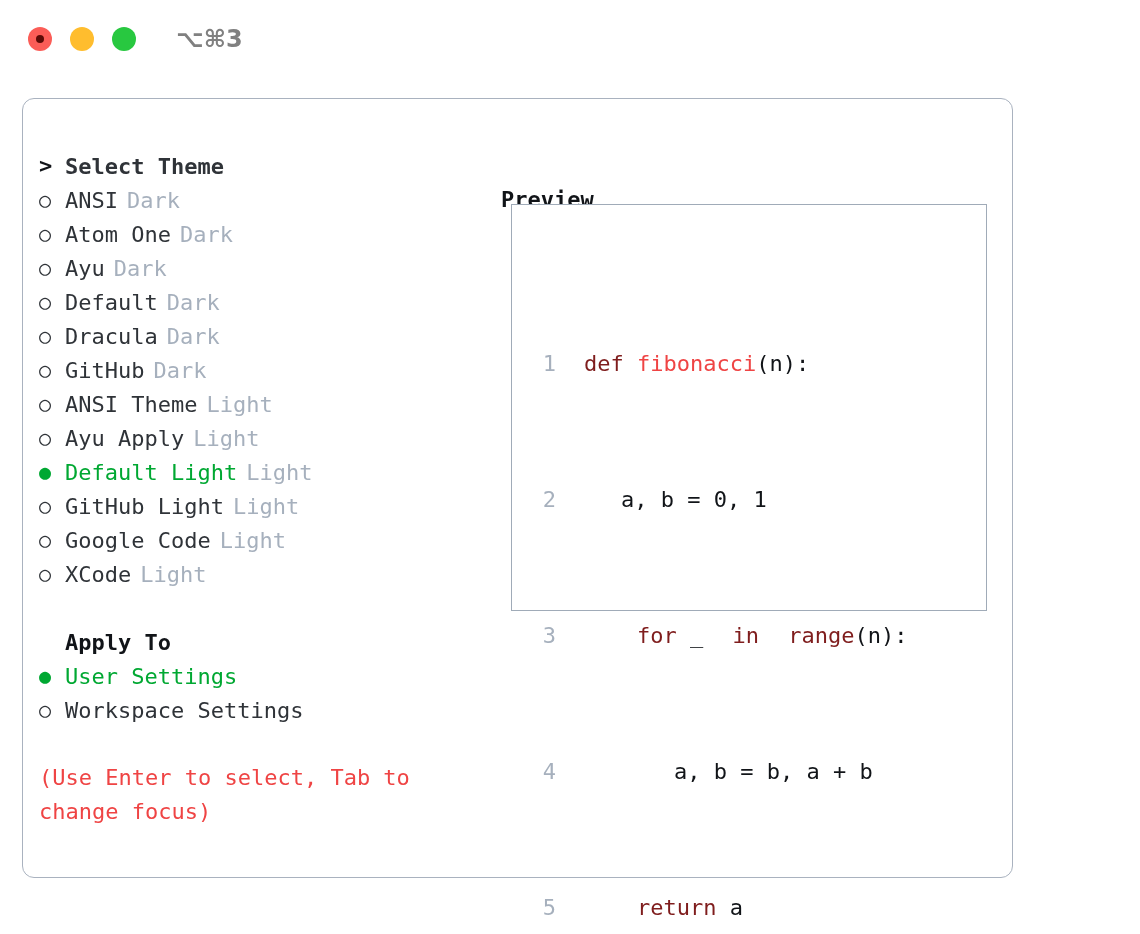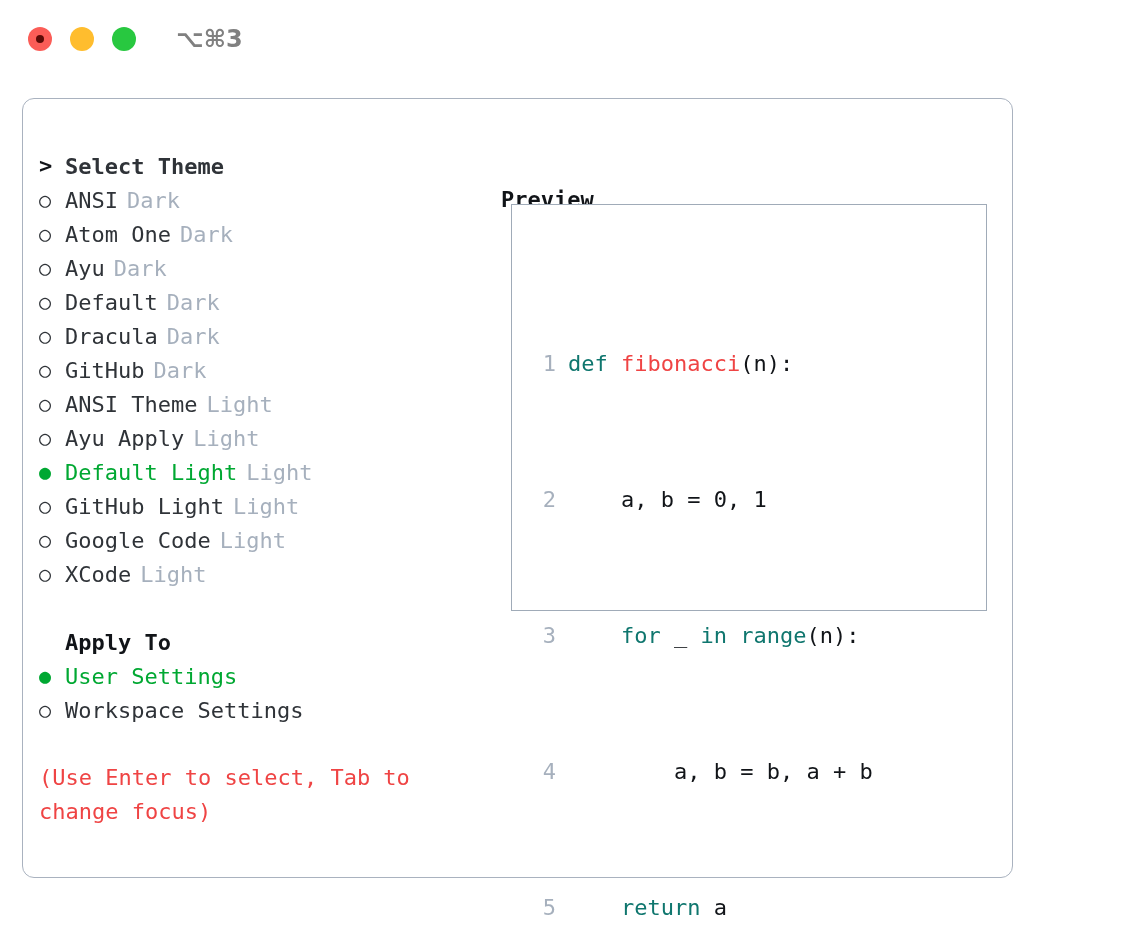--- a/index.html
+++ b/index.html
@@ -153,21 +153,21 @@
   }
   .cline { display: flex; }
   .lno {
     width: 30px;
     text-align: right;
     color: #a6b0bd;
     flex: 0 0 30px;
     margin-right: 12px;
   }
   .ctext { white-space: pre; color: #111418; }
-  .kw  { color: #0f766e; }
+  .kw  { color: #7f1d1d; margin-left: 16px; }
   .fn  { color: #ef4444; }
   .pl  { color: #111418; }
 </style>
 </head>
 <body>
 
 <div class="titlebar">
   <div class="dots">
     <div class="dot dot-red">
       <div class="dot-inner"></div>

